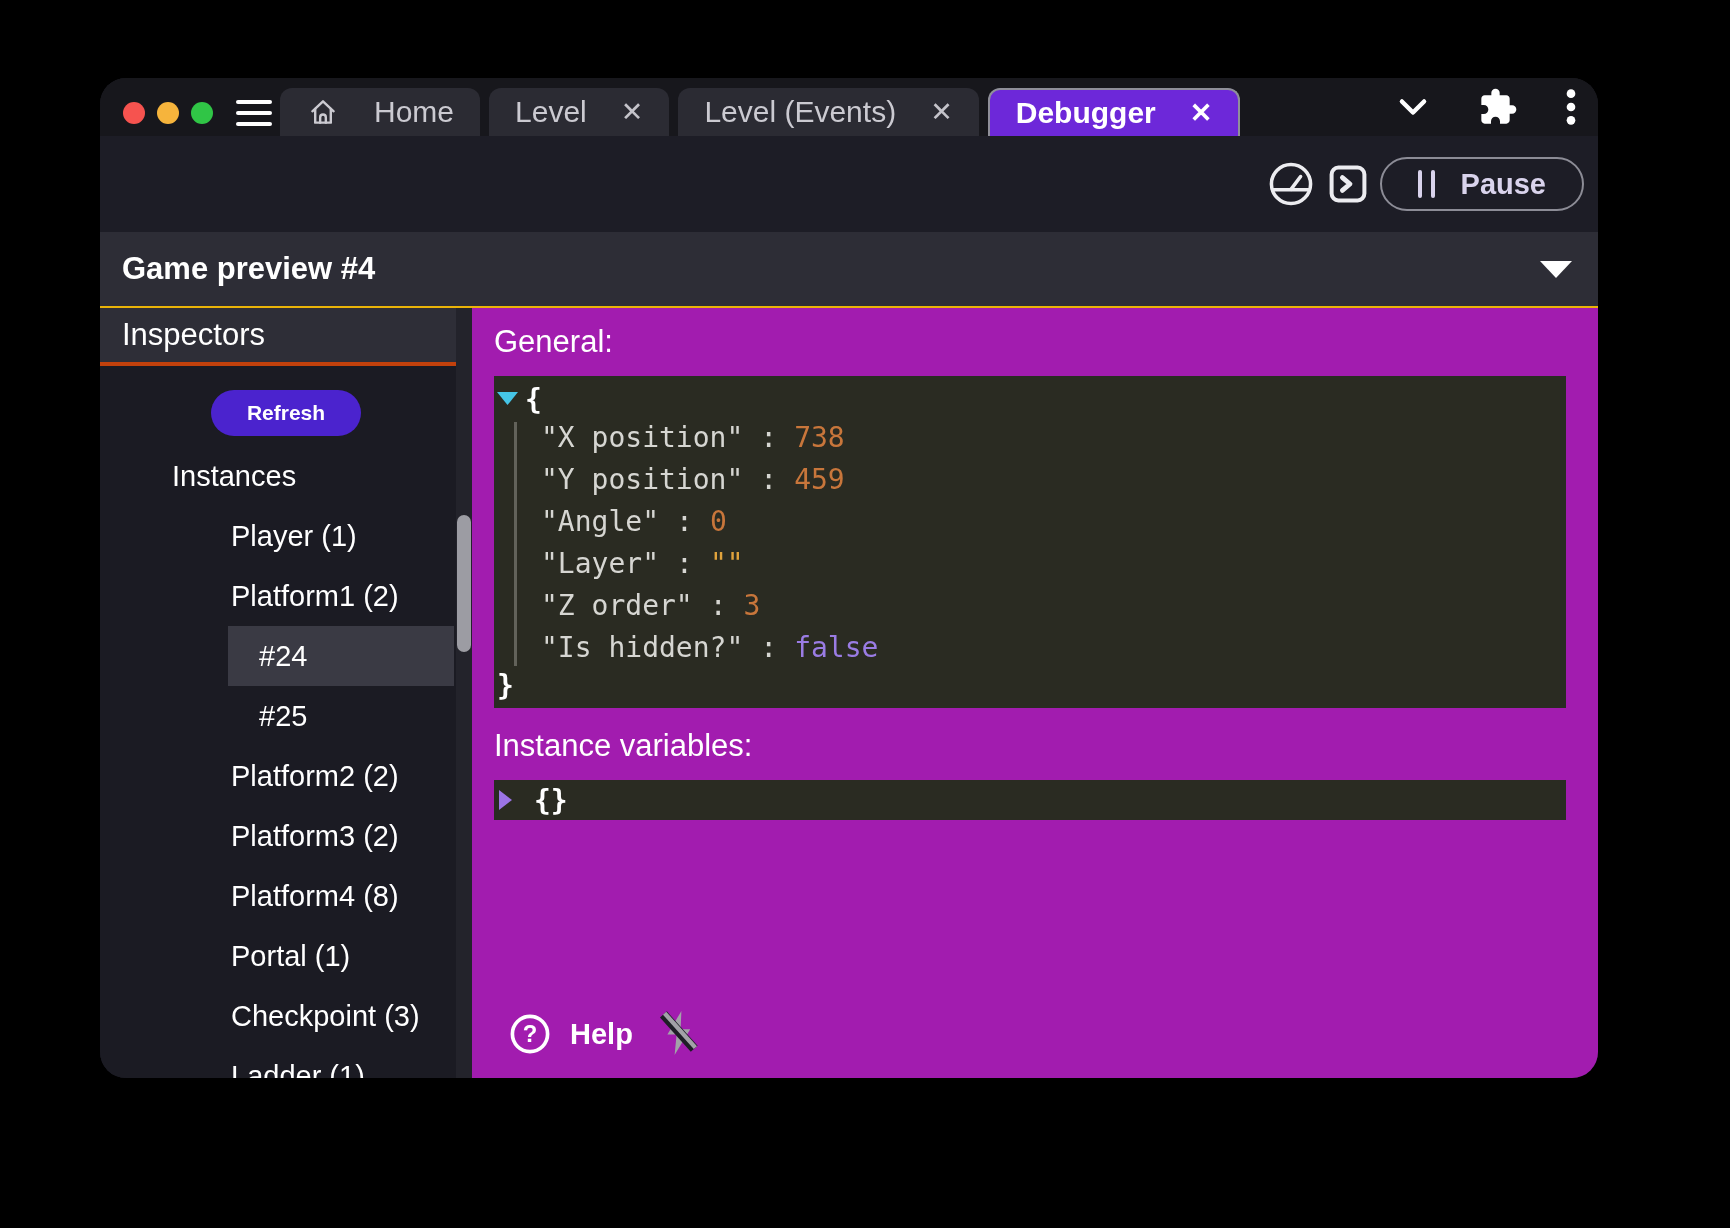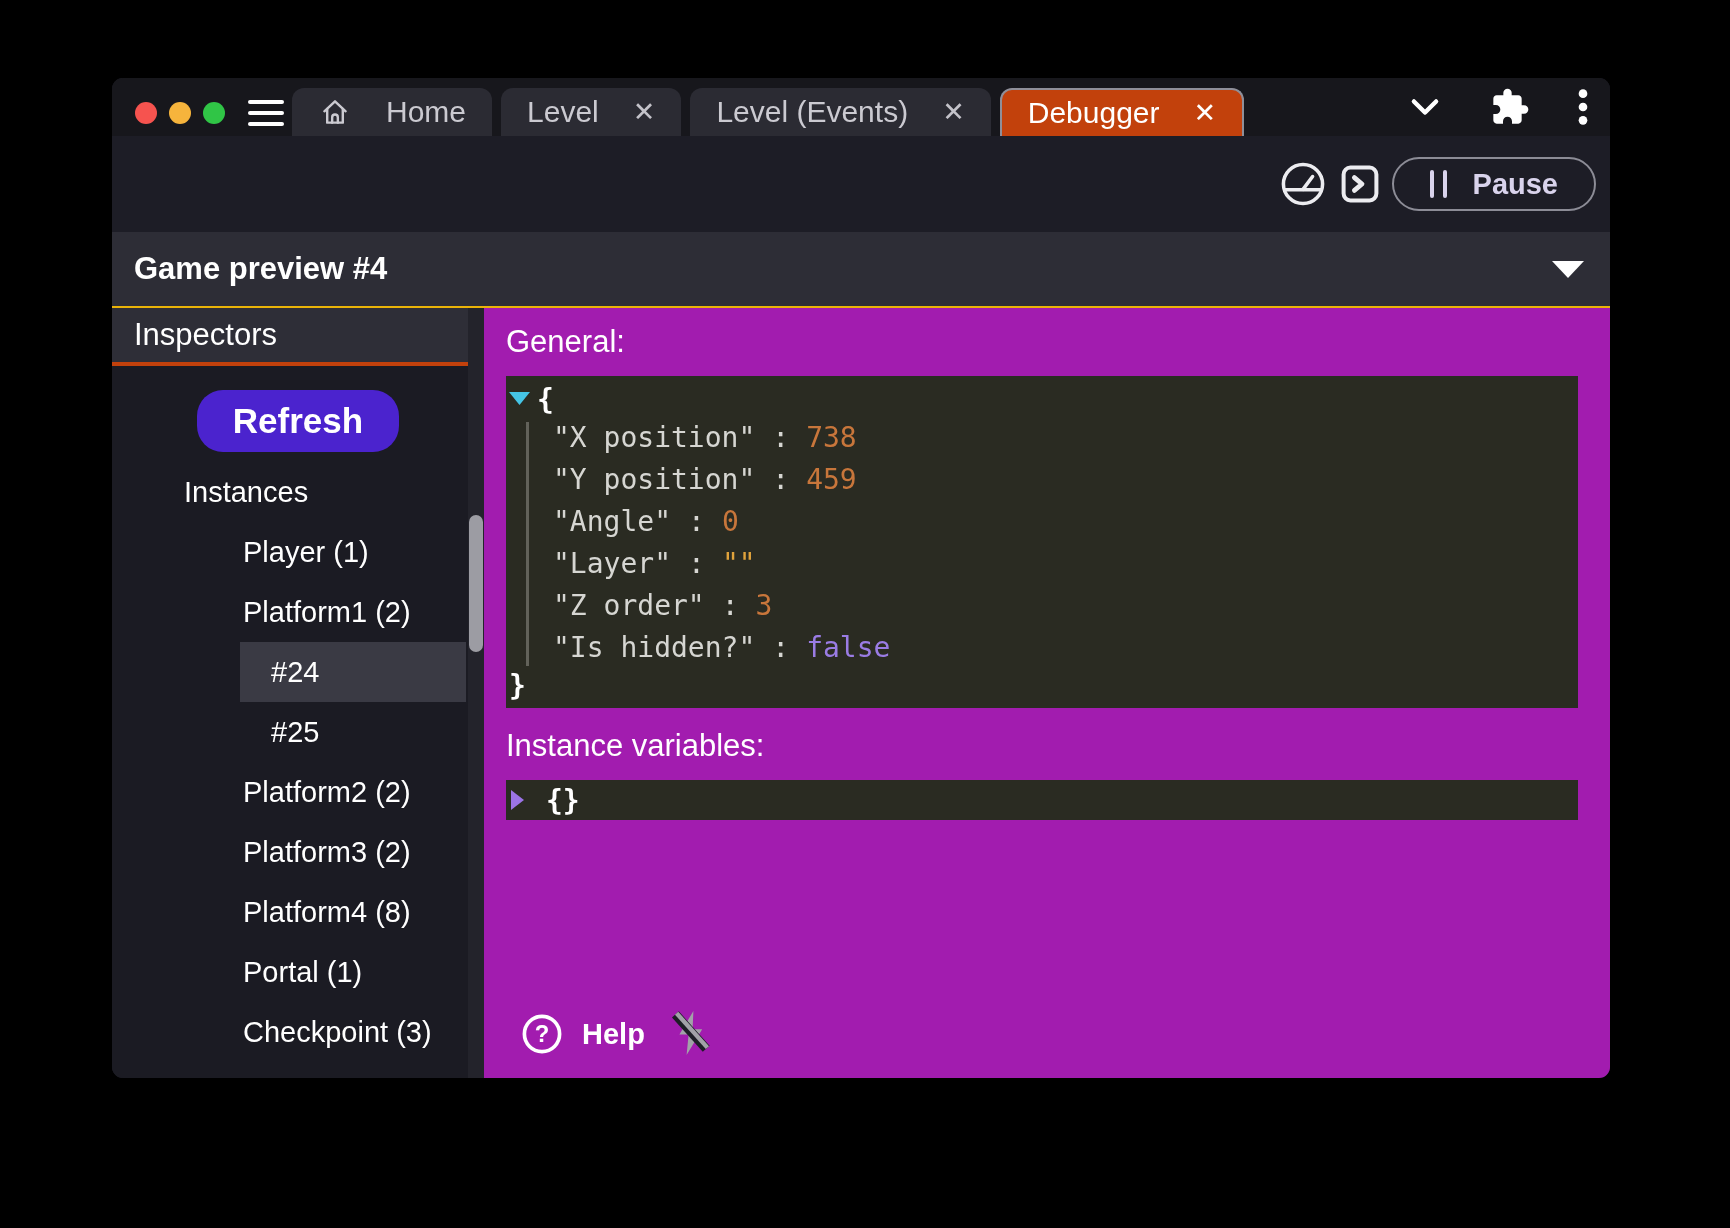--- a/index.html
+++ b/index.html
@@ -1,39 +1,39 @@
 <!DOCTYPE html>
 <html><head>
 <meta charset="utf-8">
 <style>
   * { margin:0; padding:0; box-sizing:border-box; }
   html,body { width:1730px; height:1228px; background:#000; overflow:hidden;
               font-family:"Liberation Sans", sans-serif; }
 
-  .window { position:absolute; left:112px; top:78px; width:1498px; height:1000px;
-            background:#1d1d26; border-radius:11px; overflow:hidden;
+  .window { position:absolute; left:100px; top:78px; width:1498px; height:1000px;
+            background:#1d1d26; border-radius:26px; overflow:hidden;
             box-shadow:0 25px 70px rgba(0,0,0,.85);
             display:flex; flex-direction:column; }
 
   
   .tabbar { height:58px; background:#17171c; position:relative;
             display:flex; align-items:flex-end; flex-shrink:0; }
   .lights { position:absolute; left:23px; top:24px; display:flex; gap:12px; }
   .light { width:22px; height:22px; border-radius:50%; }
   .light.red { background:#f6534f; } .light.yellow { background:#f6b43c; } .light.green { background:#30c546; }
   .hamburger { position:absolute; left:136px; top:22px; width:36px; height:26px;
                display:flex; flex-direction:column; justify-content:space-between; cursor:pointer; }
   .hamburger span { display:block; height:4px; background:#fff; border-radius:2px; }
 
   .tabs { margin-left:180px; display:flex; gap:9px; height:48px; }
   .tab { background:#2b2b33; border-radius:12px 12px 0 0; padding:0 26px;
          display:flex; align-items:center; gap:34px; color:#cbcad1; font-size:30px; cursor:pointer; }
   .tab .tab-icon { display:flex; }
   .tab .close { font-size:27px; color:#c4c3ca; line-height:1; }
-  .tab.active { background:#c2410c; border:2px solid #8f8f99; border-bottom:none; color:#fff; }
+  .tab.active { background:#6d28d9; border:2px solid #8f8f99; border-bottom:none; color:#fff;font-weight:bold; }
   .tab.active .close { color:#fff; }
 
   .tabbar-right { position:absolute; right:20px; top:0; height:58px;
                   display:flex; align-items:center; gap:46px; }
   .icon-btn { display:flex; align-items:center; justify-content:center; cursor:pointer; }
 
   
   .toolbar { height:96px; display:flex; align-items:center; justify-content:flex-end;
              gap:8px; padding-right:14px; flex-shrink:0; }
   .pause-btn { height:54px; border:2px solid #8c8c96; border-radius:27px; background:transparent;
@@ -51,21 +51,21 @@
                 border-right:16px solid transparent; border-top:17px solid #fff; }
 
   
   .content { flex:1; display:flex; min-height:0; }
 
   .sidebar { width:372px; background:#1b1b23; position:relative; flex-shrink:0; overflow:hidden; }
   .sidebar-header { height:58px; background:#2e2e37; border-bottom:4px solid #c2410c;
                     display:flex; align-items:center; padding-left:22px;
                     color:#fff; font-size:31px; }
   .refresh-btn { display:block; margin:24px auto 10px; background:#4b23ce; border:none;
-                 color:#fff; font-weight:bold; font-size:35px; padding:11px 36px;
+                 color:#fff; font-weight:bold; font-size:21px; padding:11px 36px;
                  border-radius:26px; cursor:pointer; font-family:inherit; }
   .tree { color:#fff; font-size:29px; }
   .trow { height:60px; display:flex; align-items:center; cursor:pointer; }
   .trow.l1 { padding-left:72px; }
   .trow.l2 { padding-left:131px; }
   .l3wrap { margin-left:128px; width:226px; }
   .trow.l3 { padding-left:31px; }
   .trow.selected { background:#3a3a44; }
   .scroll-track { position:absolute; right:0; top:0; bottom:0; width:16px; background:#23232b; }
   .scroll-thumb { position:absolute; right:1px; top:207px; width:14px; height:137px;

